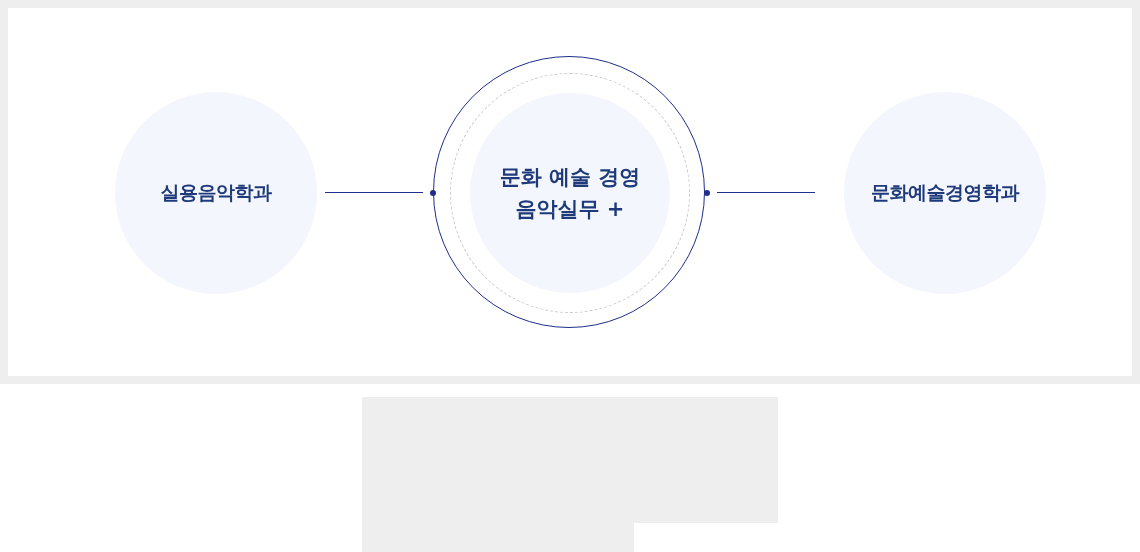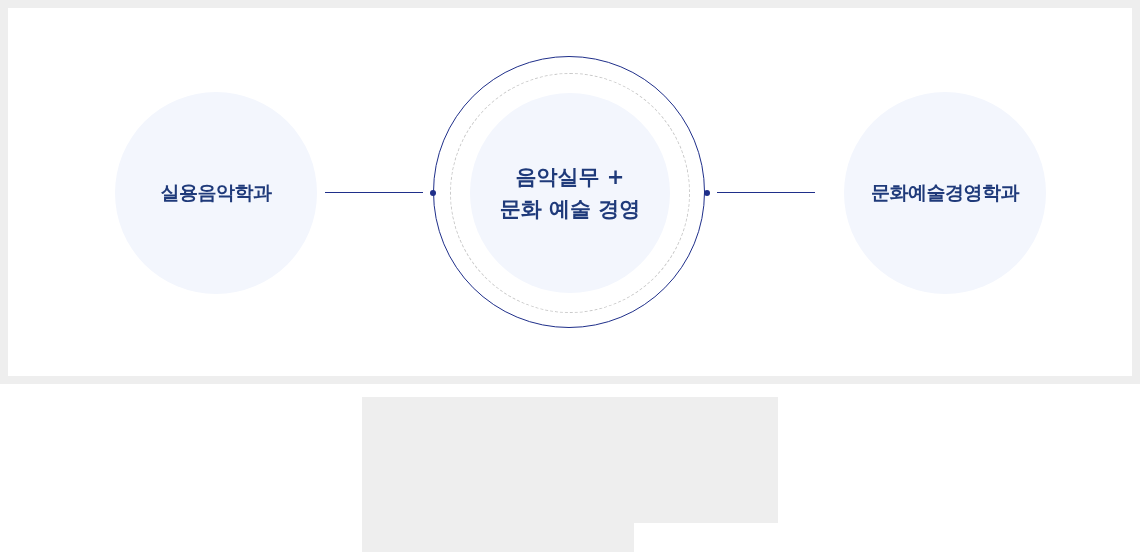--- a/index.html
+++ b/index.html
@@ -37,22 +37,22 @@
 <div class="circle side left">
   <span>실용음악학과</span>
 </div>
 
 <div class="line l"></div>
 <div class="dot l"></div>
 
 <div class="ring-outer"></div>
 <div class="ring-dashed"></div>
 <div class="circle center">
+  <span>문화 예술 경영</span>
   <span>음악실무 +</span>
-  <span>문화 예술 경영</span>
 </div>
 
 <div class="dot r"></div>
 <div class="line r"></div>
 
 <div class="circle side right">
   <span>문화예술경영학과</span>
 </div>
 
 <div class="ph1"></div>

